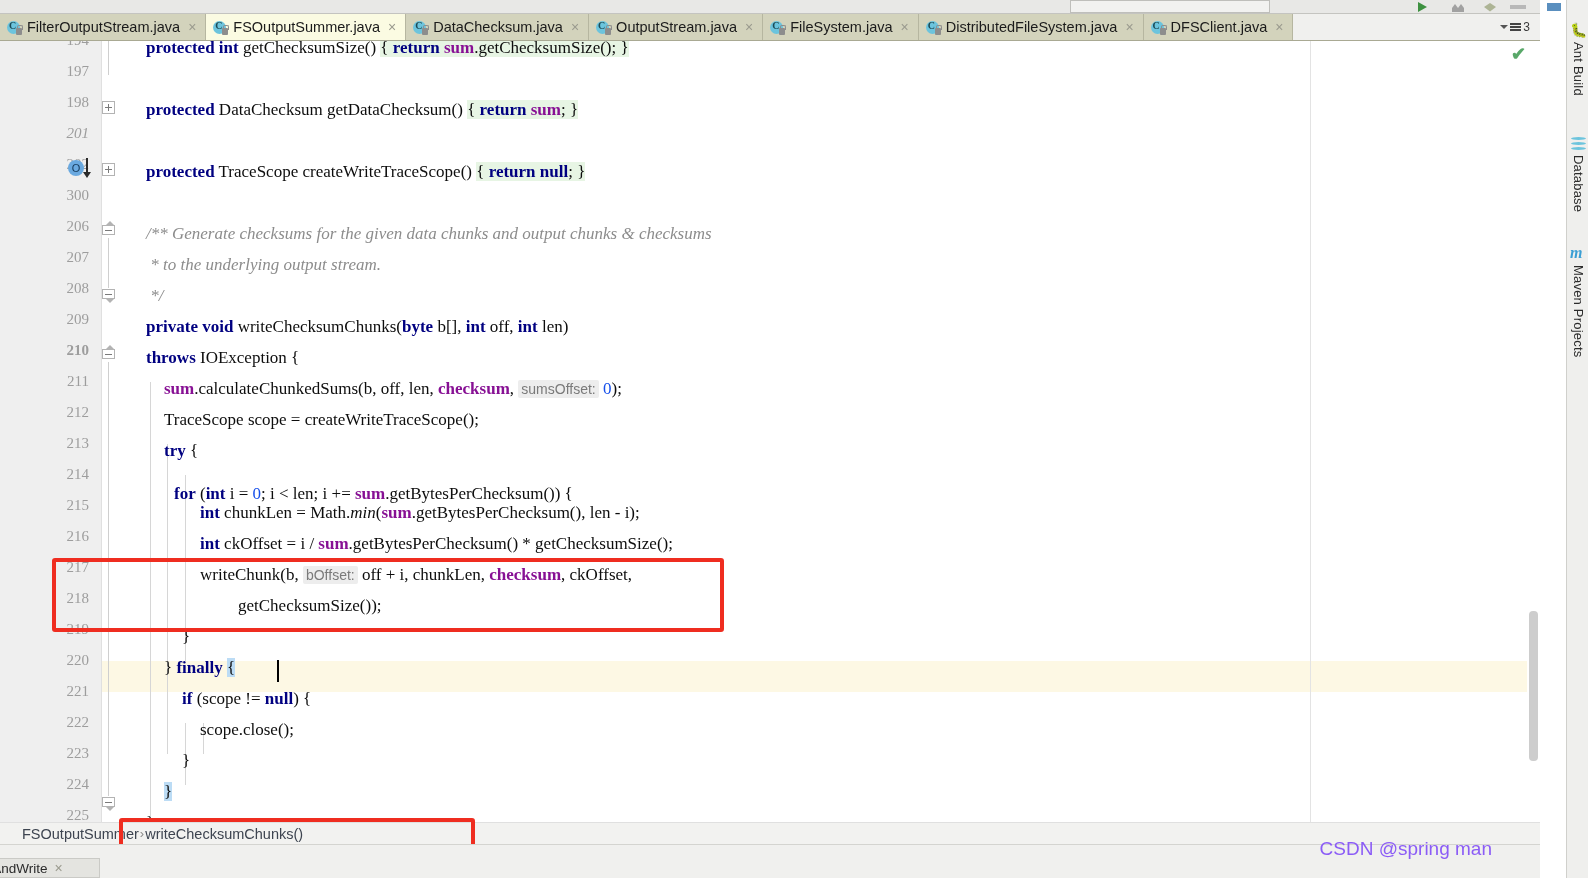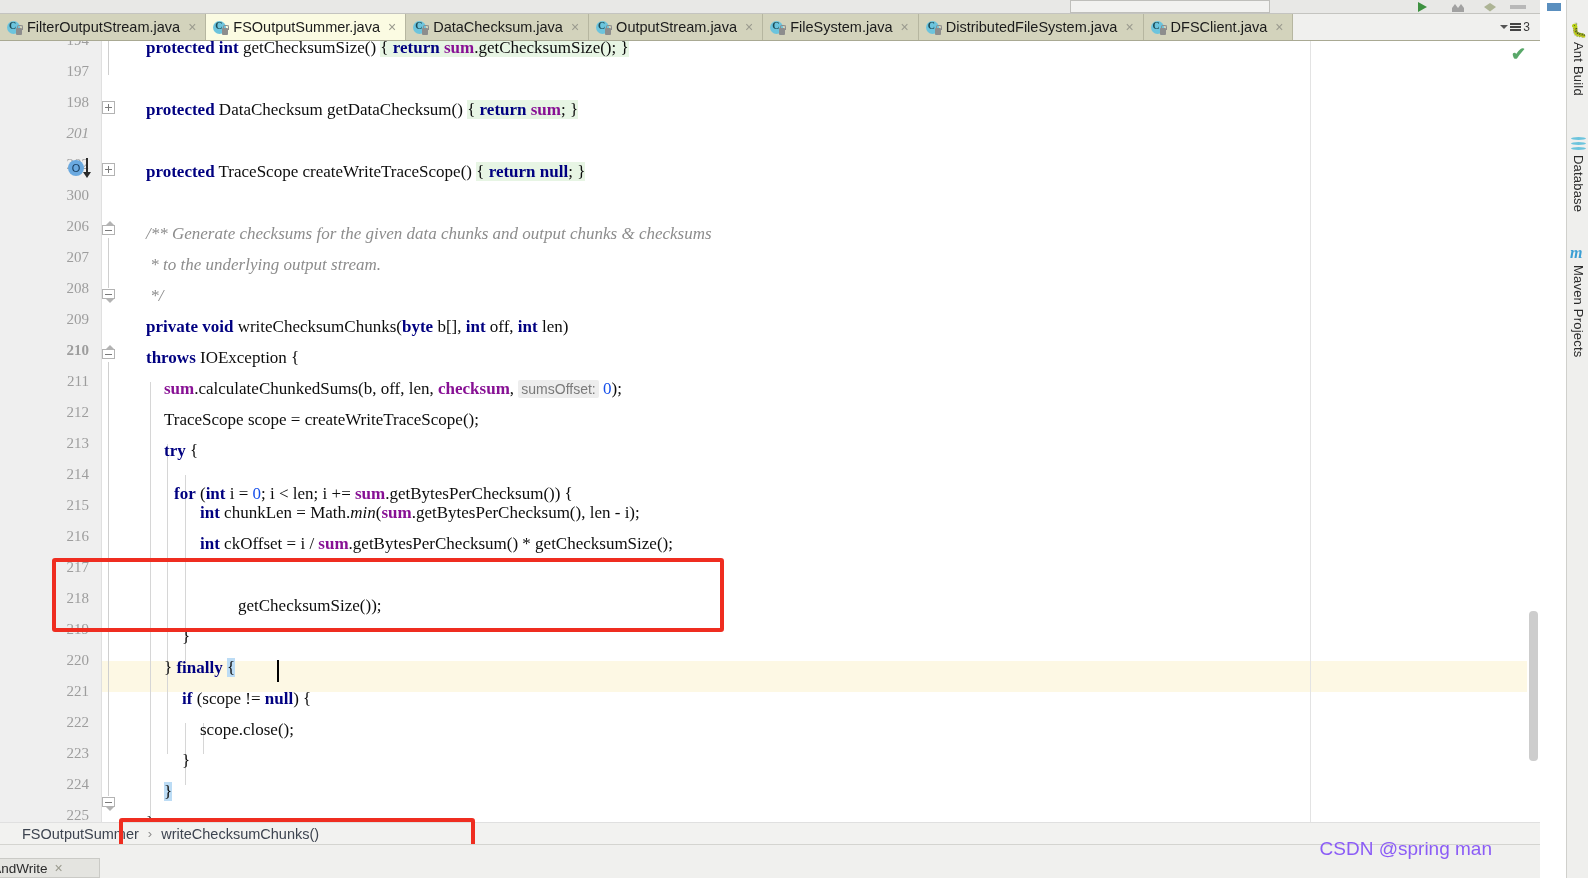--- a/index.html
+++ b/index.html
@@ -204,21 +204,21 @@
     position: absolute; font-size: 18px; color: #59a869; font-weight: bold;
   }
 
   
   .breadcrumbbar {
     position: absolute; left: 0; bottom: 34px; width: 1540px; height: 22px;
     background: #f2f2f0; border-top: 1px solid #e0e0e0;
     display: flex; align-items: center;
   }
   .crumb-wrap {
-    display: flex; align-items: center; gap: 9px;
+    display: flex; align-items: center; gap: 1px;
     padding-left: 22px; font-size: 14.5px; color: #3d4450;
   }
   .crumb-sep { color: #8b8b8b; font-size: 13px; }
 
   
   .bottombar {
     position: absolute; left: 0; bottom: 0; width: 1540px; height: 34px;
     background: #f0f0ee; border-top: 1px solid #d4d4d0;
   }
   .bottom-tab {
@@ -438,20 +438,21 @@
 
       <div class="code-line" style="top:270px; left:16px;"><span class="kw">private</span> <span class="kw">void</span> writeChecksumChunks(<span class="kw">byte</span> b[], <span class="kw">int</span> off, <span class="kw">int</span> len)</div>
       <div class="code-line" style="top:301px; left:16px;"><span class="kw">throws</span> IOException {</div>
 
       <div class="code-line" style="top:332px; left:34px;"><span class="fld">sum</span>.calculateChunkedSums(b, off, len, <span class="fld">checksum</span>, <span class="hint">sumsOffset:</span> <span class="num">0</span>);</div>
       <div class="code-line" style="top:363px; left:34px;">TraceScope scope = createWriteTraceScope();</div>
       <div class="code-line" style="top:394px; left:34px;"><span class="kw">try</span> {</div>
       <div class="code-line" style="top:425px; left:44px;margin-top:12px;"><span class="kw">for</span> (<span class="kw">int</span> i = <span class="num">0</span>; i &lt; len; i += <span class="fld">sum</span>.getBytesPerChecksum()) {</div>
       <div class="code-line" style="top:456px; left:70px;"><span class="kw">int</span> chunkLen = Math.<span class="ital">min</span>(<span class="fld">sum</span>.getBytesPerChecksum(), len - i);</div>
       <div class="code-line" style="top:487px; left:70px;"><span class="kw">int</span> ckOffset = i / <span class="fld">sum</span>.getBytesPerChecksum() * getChecksumSize();</div>
+      <div class="code-line" style="top:518px; left:70px;">writeChunk(b, <span class="hint">bOffset:</span> off + i, chunkLen, <span class="fld">checksum</span>, ckOffset,</div>
       <div class="code-line" style="top:549px; left:108px;">getChecksumSize());</div>
       <div class="code-line" style="top:580px; left:52px;">}</div>
       <div class="code-line" style="top:611px; left:34px;">} <span class="kw">finally</span> <span class="selhl">{</span></div>
       <div class="code-line" style="top:642px; left:52px;"><span class="kw">if</span> (scope != <span class="kw">null</span>) {</div>
       <div class="code-line" style="top:673px; left:70px;">scope.close();</div>
       <div class="code-line" style="top:704px; left:52px;">}</div>
       <div class="code-line" style="top:735px; left:34px;"><span class="selhl">}</span></div>
       <div class="code-line" style="top:766px; left:16px;">}</div>
 
       <div class="caret" style="left:147px; top:619px;"></div>

